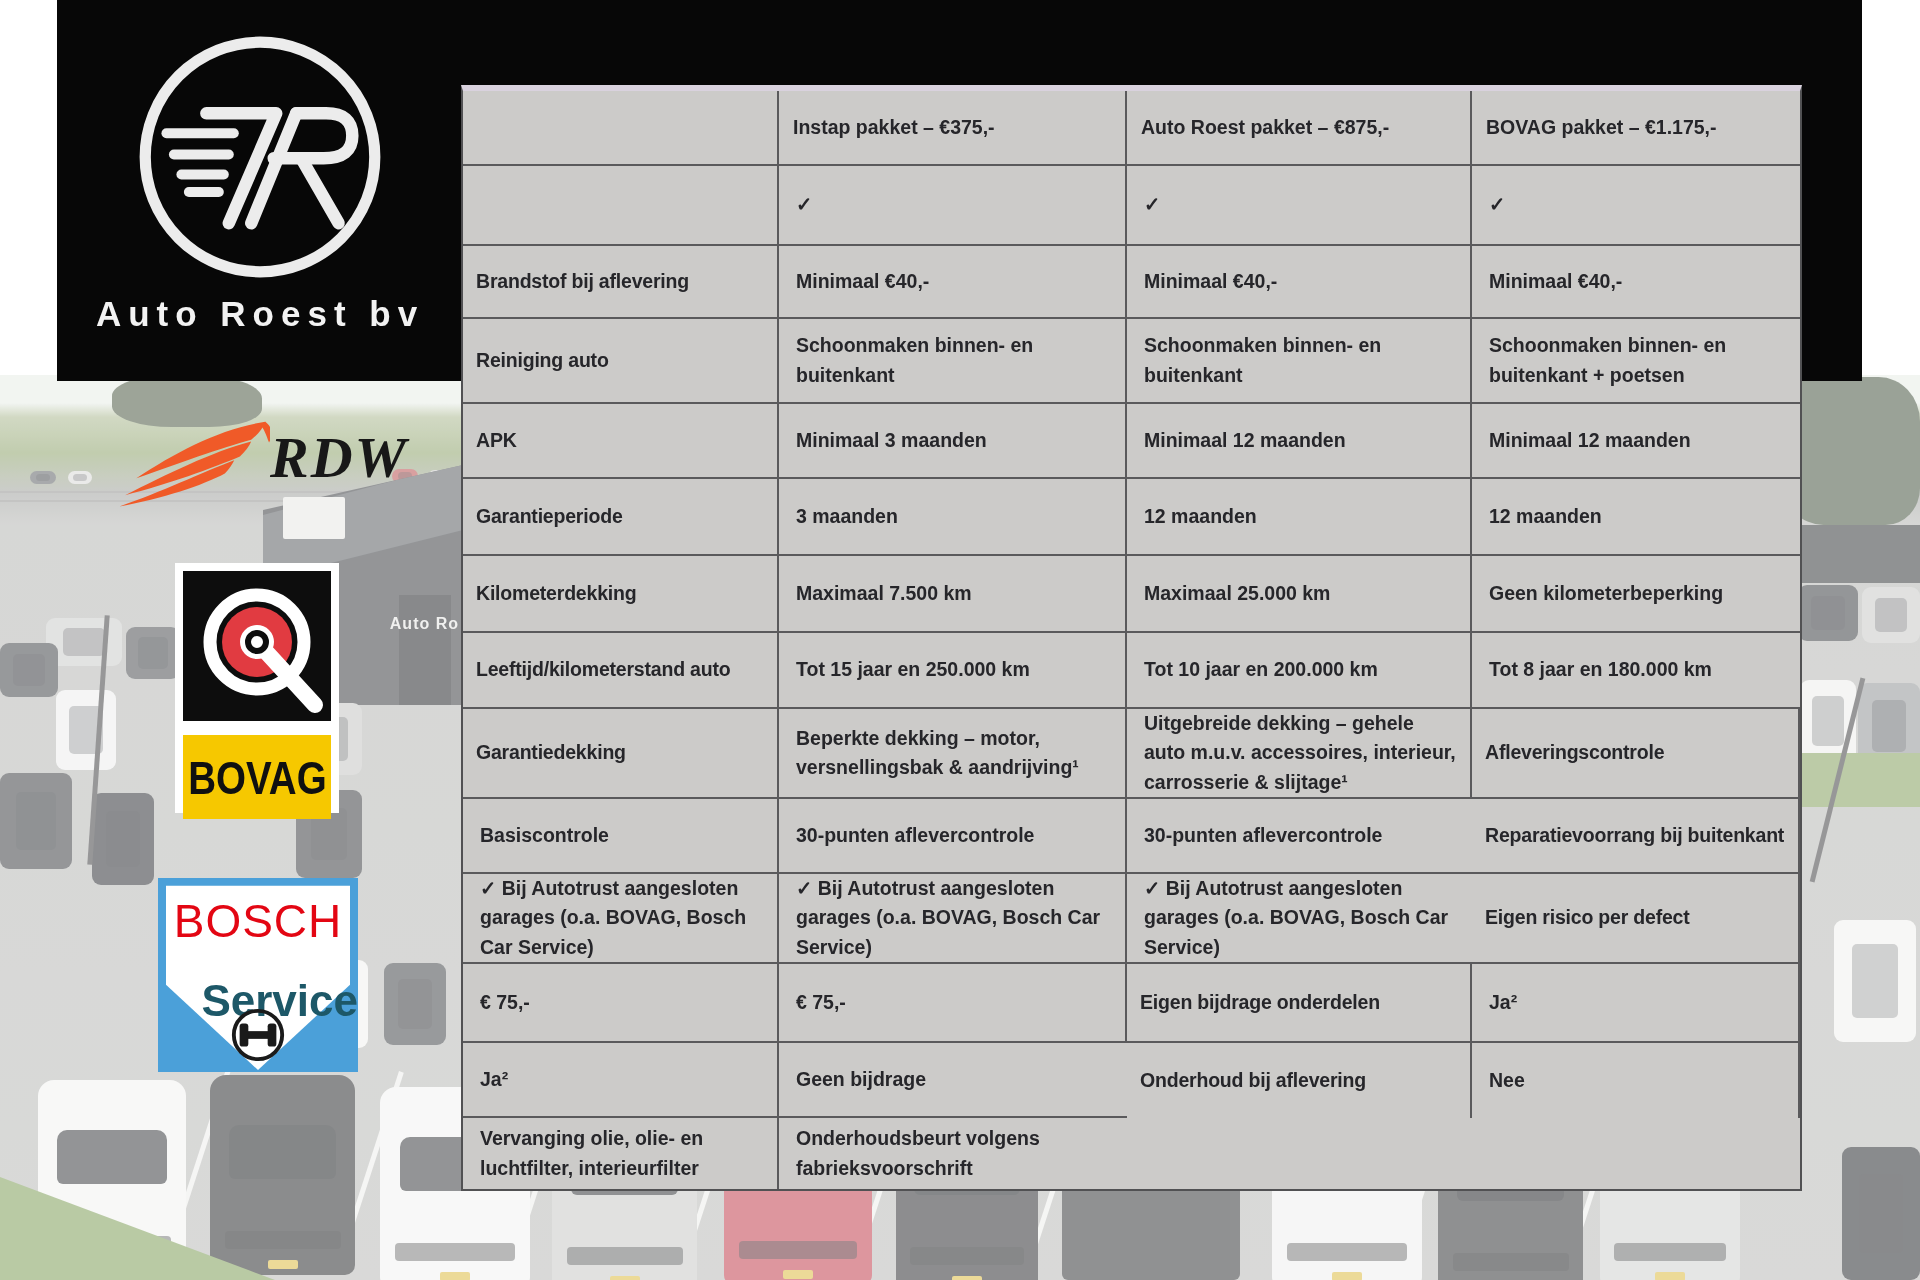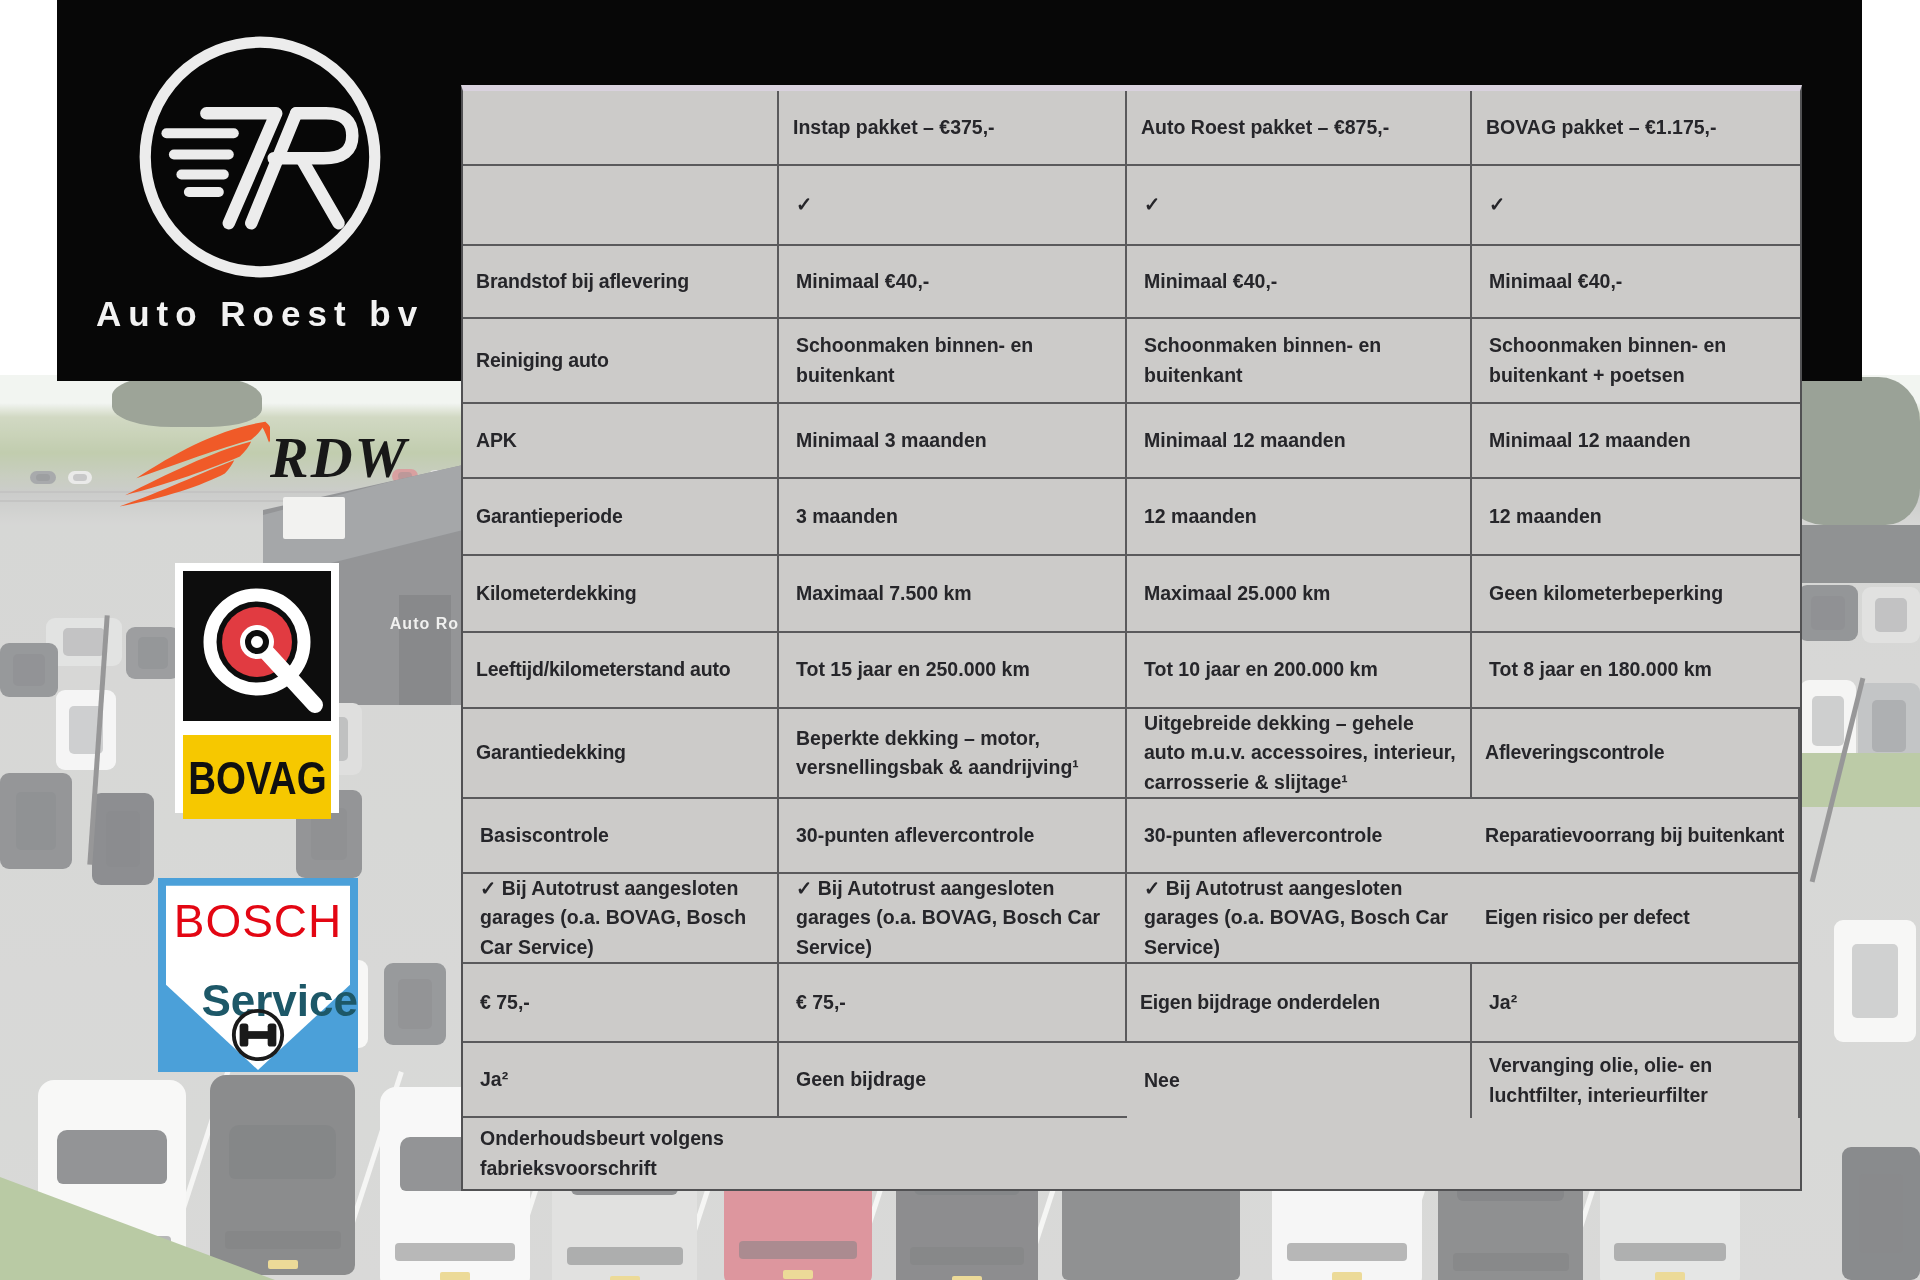--- a/index.html
+++ b/index.html
@@ -292,18 +292,19 @@
 
     <div class="tl">Eigen risico per defect</div>
     <div>€ 75,-</div>
     <div>€ 75,-</div>
 
     <div class="tl">Eigen bijdrage onderdelen</div>
     <div>Ja²</div>
     <div>Ja²</div>
     <div class="lastcol">Geen bijdrage</div>
 
+    <div class="tl lastrow">Onderhoud bij aflevering</div>
     <div class="lastrow">Nee</div>
     <div class="lastrow">Vervanging olie, olie- en luchtfilter, interieurfilter</div>
     <div class="lastrow lastcol">Onderhoudsbeurt volgens fabrieksvoorschrift</div>
   </div>
 
 </div>
 
 </body></html>

